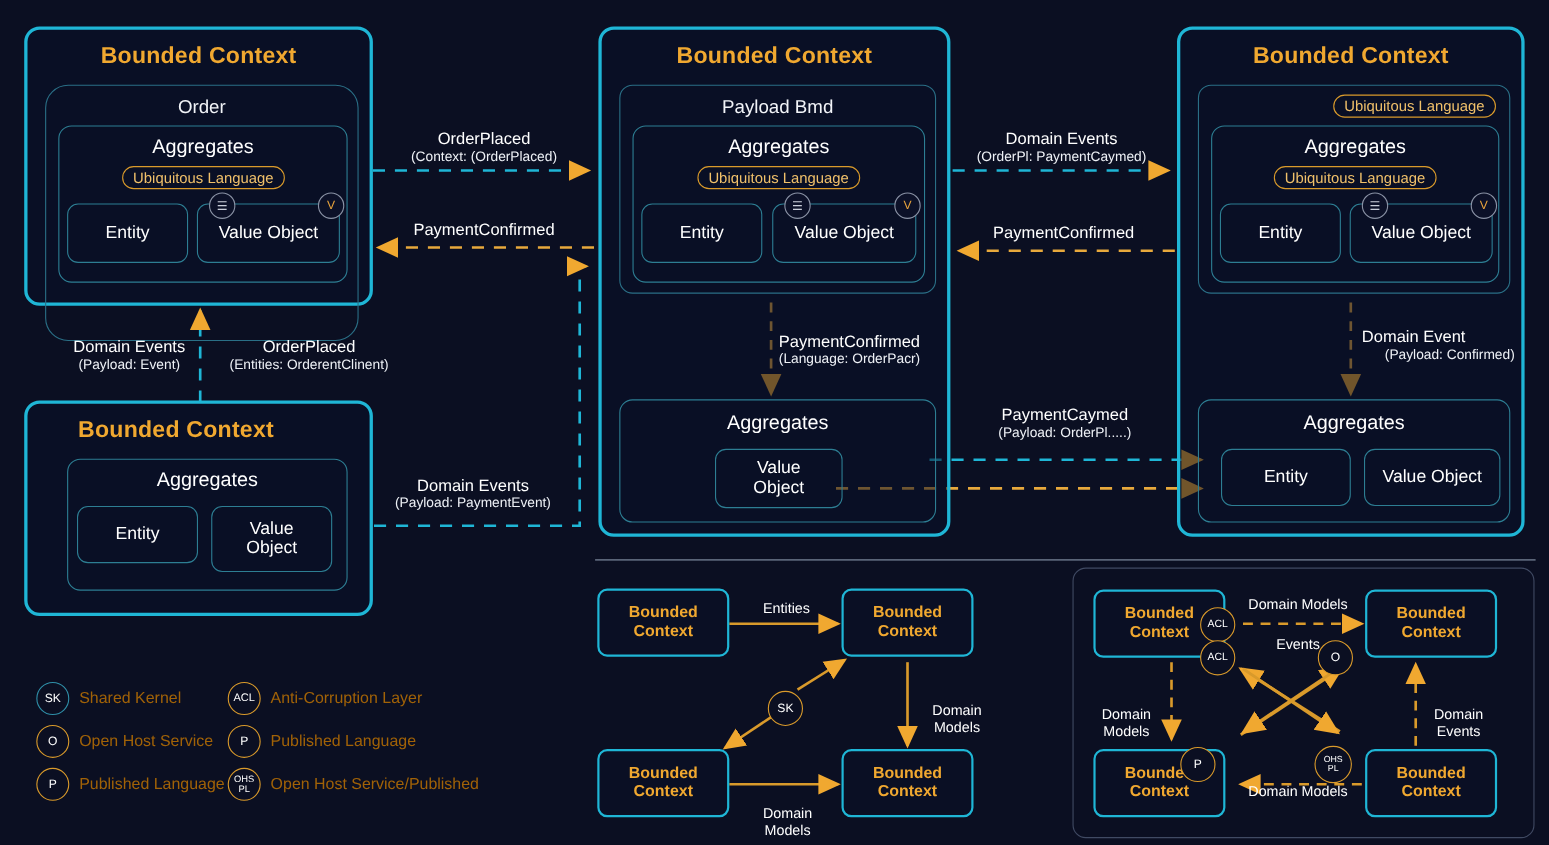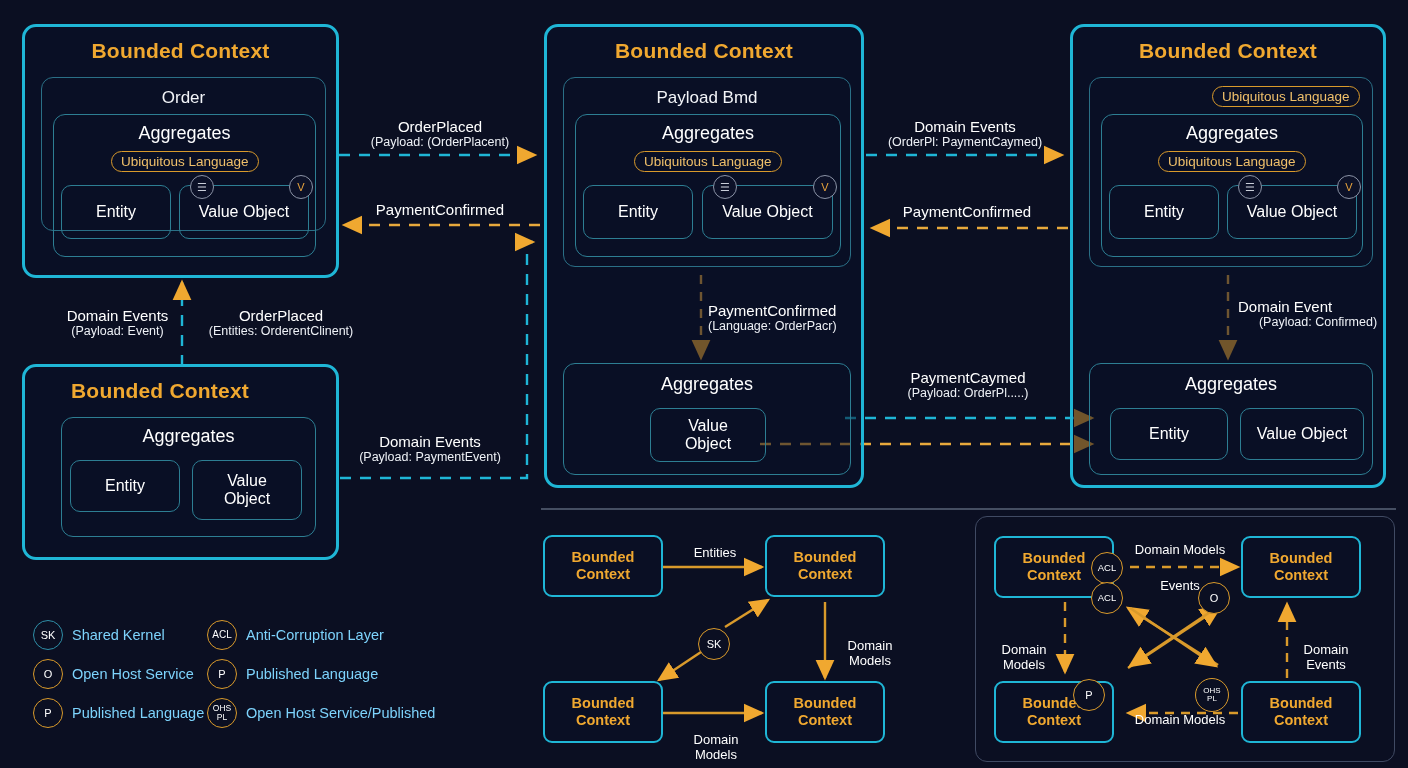--- a/index.html
+++ b/index.html
@@ -100,21 +100,21 @@
   .lg-circle{
     width:28px;height:28px;border-radius:50%;
     border:1.6px solid #d99a2b;
     background:#0b0f22;
     display:flex;align-items:center;justify-content:center;
     color:#ffffff;font-size:11px;flex:none;line-height:1;
     flex-direction:column;
   }
   .lg-circle.sk{border-color:#2f8fa8;}
   .lg-circle .two{font-size:8.5px;line-height:9px;}
-  .lg-text{color:#7dd3fc;font-size:14.5px;white-space:nowrap;}
+  .lg-text{color:#a16207;font-size:14.5px;white-space:nowrap;}
 
   
   .mini-bc{
     border:2px solid #1fb6d6;
     border-radius:9px;
     color:#f0a830;
     font-weight:bold;font-size:14.5px;
     display:flex;align-items:center;justify-content:center;
     text-align:center;line-height:1.2;
     background:rgba(10,16,40,0.4);
@@ -190,21 +190,21 @@
     <line x1="1128" y1="668" x2="1220" y2="607" stroke="#d99a2b" stroke-width="2.6" marker-end="url(#arrO)"></line>
 
     <line x1="1218" y1="665" x2="1128" y2="608" stroke="#d99a2b" stroke-width="2.6" marker-end="url(#arrO)"></line>
 
     <line x1="1130" y1="608" x2="1216" y2="666" stroke="#d99a2b" stroke-width="2.6" marker-end="url(#arrO)"></line>
     <line x1="1222" y1="604" x2="1130" y2="666" stroke="#d99a2b" stroke-width="2.6" marker-end="url(#arrO)"></line>
   </svg>
 
   <div class="abs bc" style="left:22px;top:24px;width:317px;height:254px;">
     <div class="bc-title abs" style="left:0;top:12px;width:100%;">Bounded Context</div>
-    <div class="abs domain" style="left:16px;top:50px;width:285px;height:154px;">
+    <div class="abs domain" style="left:16px;top:50px;width:285px;height:233px;border-radius:21px;">
       <div class="domain-title abs" style="left:0;top:10px;width:100%;">Order</div>
       <div class="abs aggr" style="left:11px;top:36px;width:263px;height:143px;">
         <div class="aggr-title abs" style="left:0;top:8px;width:100%;">Aggregates</div>
         <div class="ubiq abs" style="left:57px;top:36px;">Ubiquitous Language</div>
         <div class="abs ent" style="left:7px;top:70px;width:110px;height:54px;">
           <span>Entity</span>
         </div>
         <div class="badge" style="left:136px;top:60px;">☰</div>
         <div class="abs ent" style="left:125px;top:70px;width:130px;height:54px;">
           <span>Value Object</span>
@@ -279,21 +279,21 @@
         <span>Entity</span>
       </div>
       <div class="abs ent" style="left:150px;top:44px;width:124px;height:52px;">
         <span>Value Object</span>
       </div>
     </div>
   </div>
 
   <div class="abs lbl" style="left:345px;top:118px;width:190px;">
     <span>OrderPlaced</span>
-    <span class="sub">(Payload: (OrderPlacent)</span>
+    <span class="sub">(Context: (OrderPlaced)</span>
   </div>
 
   <div class="abs lbl" style="left:345px;top:201px;width:190px;">
     <span>PaymentConfirmed</span>
   </div>
 
   <div class="abs lbl" style="left:870px;top:118px;width:190px;">
     <span>Domain Events</span>
     <span class="sub">(OrderPl: PaymentCaymed)</span>
   </div>

